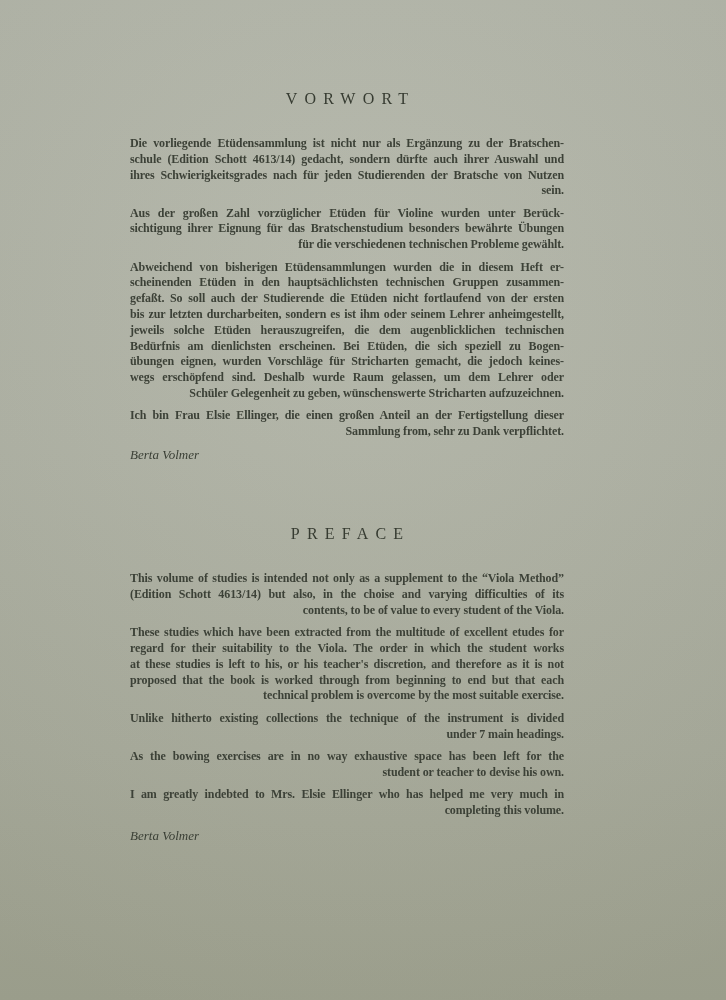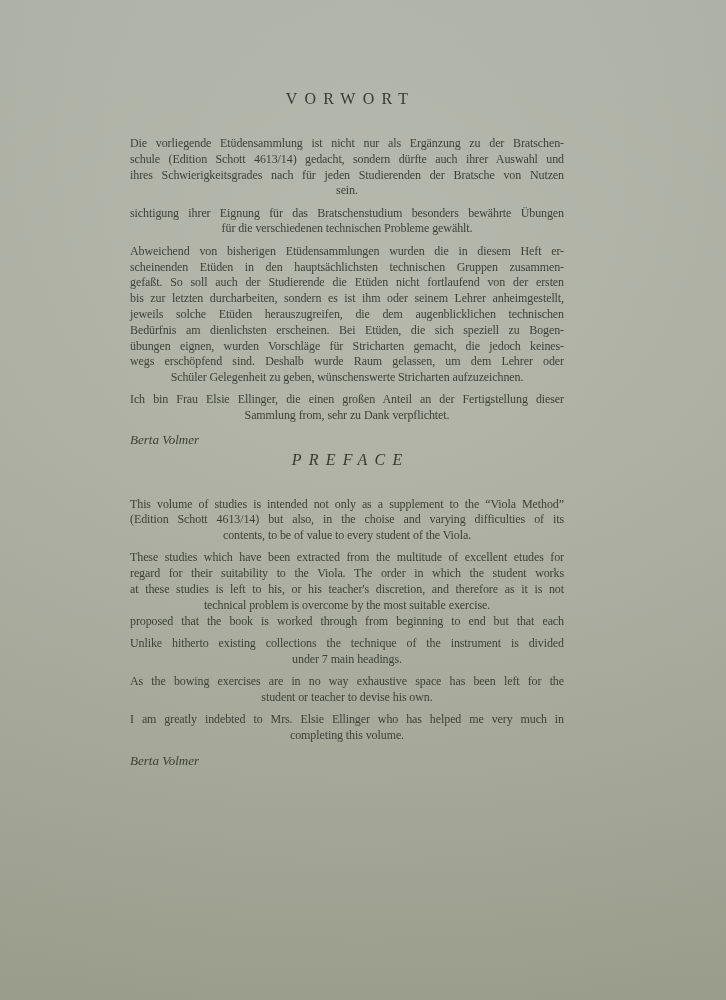--- a/index.html
+++ b/index.html
@@ -28,28 +28,28 @@
     margin: 0;
     font-size: 16px;
     line-height: 22px;
     font-weight: normal;
     text-align: center;
     letter-spacing: 0.45em;
     text-indent: 0.45em;
     color: #363b31;
   }
   h1.heading-de { margin-top: 88px; margin-bottom: 26px; }
-  h1.heading-en { margin-bottom: 26px; font-style: italic; }
-  .para { margin: 0 0 6.5px 0; }
+  h1.heading-en { margin-top: 59px; margin-bottom: 26px; }
+  .para { margin: 0 0 6.5px 0; font-weight: bold; }
   .line {
     font-size: 12px;
     line-height: 15.8px;
     letter-spacing: -0.1px;
     white-space: nowrap;
-    text-align: center;
+    text-align: right;
   }
   .line.just {
     text-align: justify;
     text-align-last: justify;
   }
   .signature {
     font-style: italic;
     font-size: 13px;
     line-height: 18px;
     text-align: left;
@@ -68,20 +68,21 @@
     <section>
       <h1 class="heading heading-de">VORWORT</h1>
       <div class="paras">
           <div class="para">
             <div class="line just">Die vorliegende Etüdensammlung ist nicht nur als Ergänzung zu der Bratschen-</div>
             <div class="line just">schule (Edition Schott 4613/14) gedacht, sondern dürfte auch ihrer Auswahl und</div>
             <div class="line just">ihres Schwierigkeitsgrades nach für jeden Studierenden der Bratsche von Nutzen</div>
             <div class="line">sein.</div>
           </div>
           <div class="para">
+            <div class="line just">Aus der großen Zahl vorzüglicher Etüden für Violine wurden unter Berück-</div>
             <div class="line just">sichtigung ihrer Eignung für das Bratschenstudium besonders bewährte Übungen</div>
             <div class="line">für die verschiedenen technischen Probleme gewählt.</div>
           </div>
           <div class="para">
             <div class="line just">Abweichend von bisherigen Etüdensammlungen wurden die in diesem Heft er-</div>
             <div class="line just">scheinenden Etüden in den hauptsächlichsten technischen Gruppen zusammen-</div>
             <div class="line just">gefaßt. So soll auch der Studierende die Etüden nicht fortlaufend von der ersten</div>
             <div class="line just">bis zur letzten durcharbeiten, sondern es ist ihm oder seinem Lehrer anheimgestellt,</div>
             <div class="line just">jeweils solche Etüden herauszugreifen, die dem augenblicklichen technischen</div>
             <div class="line just">Bedürfnis am dienlichsten erscheinen. Bei Etüden, die sich speziell zu Bogen-</div>
@@ -102,22 +103,22 @@
       <div class="paras">
           <div class="para">
             <div class="line just">This volume of studies is intended not only as a supplement to the “Viola Method”</div>
             <div class="line just">(Edition Schott 4613/14) but also, in the choise and varying difficulties of its</div>
             <div class="line">contents, to be of value to every student of the Viola.</div>
           </div>
           <div class="para">
             <div class="line just">These studies which have been extracted from the multitude of excellent etudes for</div>
             <div class="line just">regard for their suitability to the Viola. The order in which the student works</div>
             <div class="line just">at these studies is left to his, or his teacher's discretion, and therefore as it is not</div>
+            <div class="line just">proposed that the book is worked through from beginning to end but that each</div>
             <div class="line">technical problem is overcome by the most suitable exercise.</div>
-            <div class="line just">proposed that the book is worked through from beginning to end but that each</div>
           </div>
           <div class="para">
             <div class="line just">Unlike hitherto existing collections the technique of the instrument is divided</div>
             <div class="line">under 7 main headings.</div>
           </div>
           <div class="para">
             <div class="line just">As the bowing exercises are in no way exhaustive space has been left for the</div>
             <div class="line">student or teacher to devise his own.</div>
           </div>
           <div class="para">

